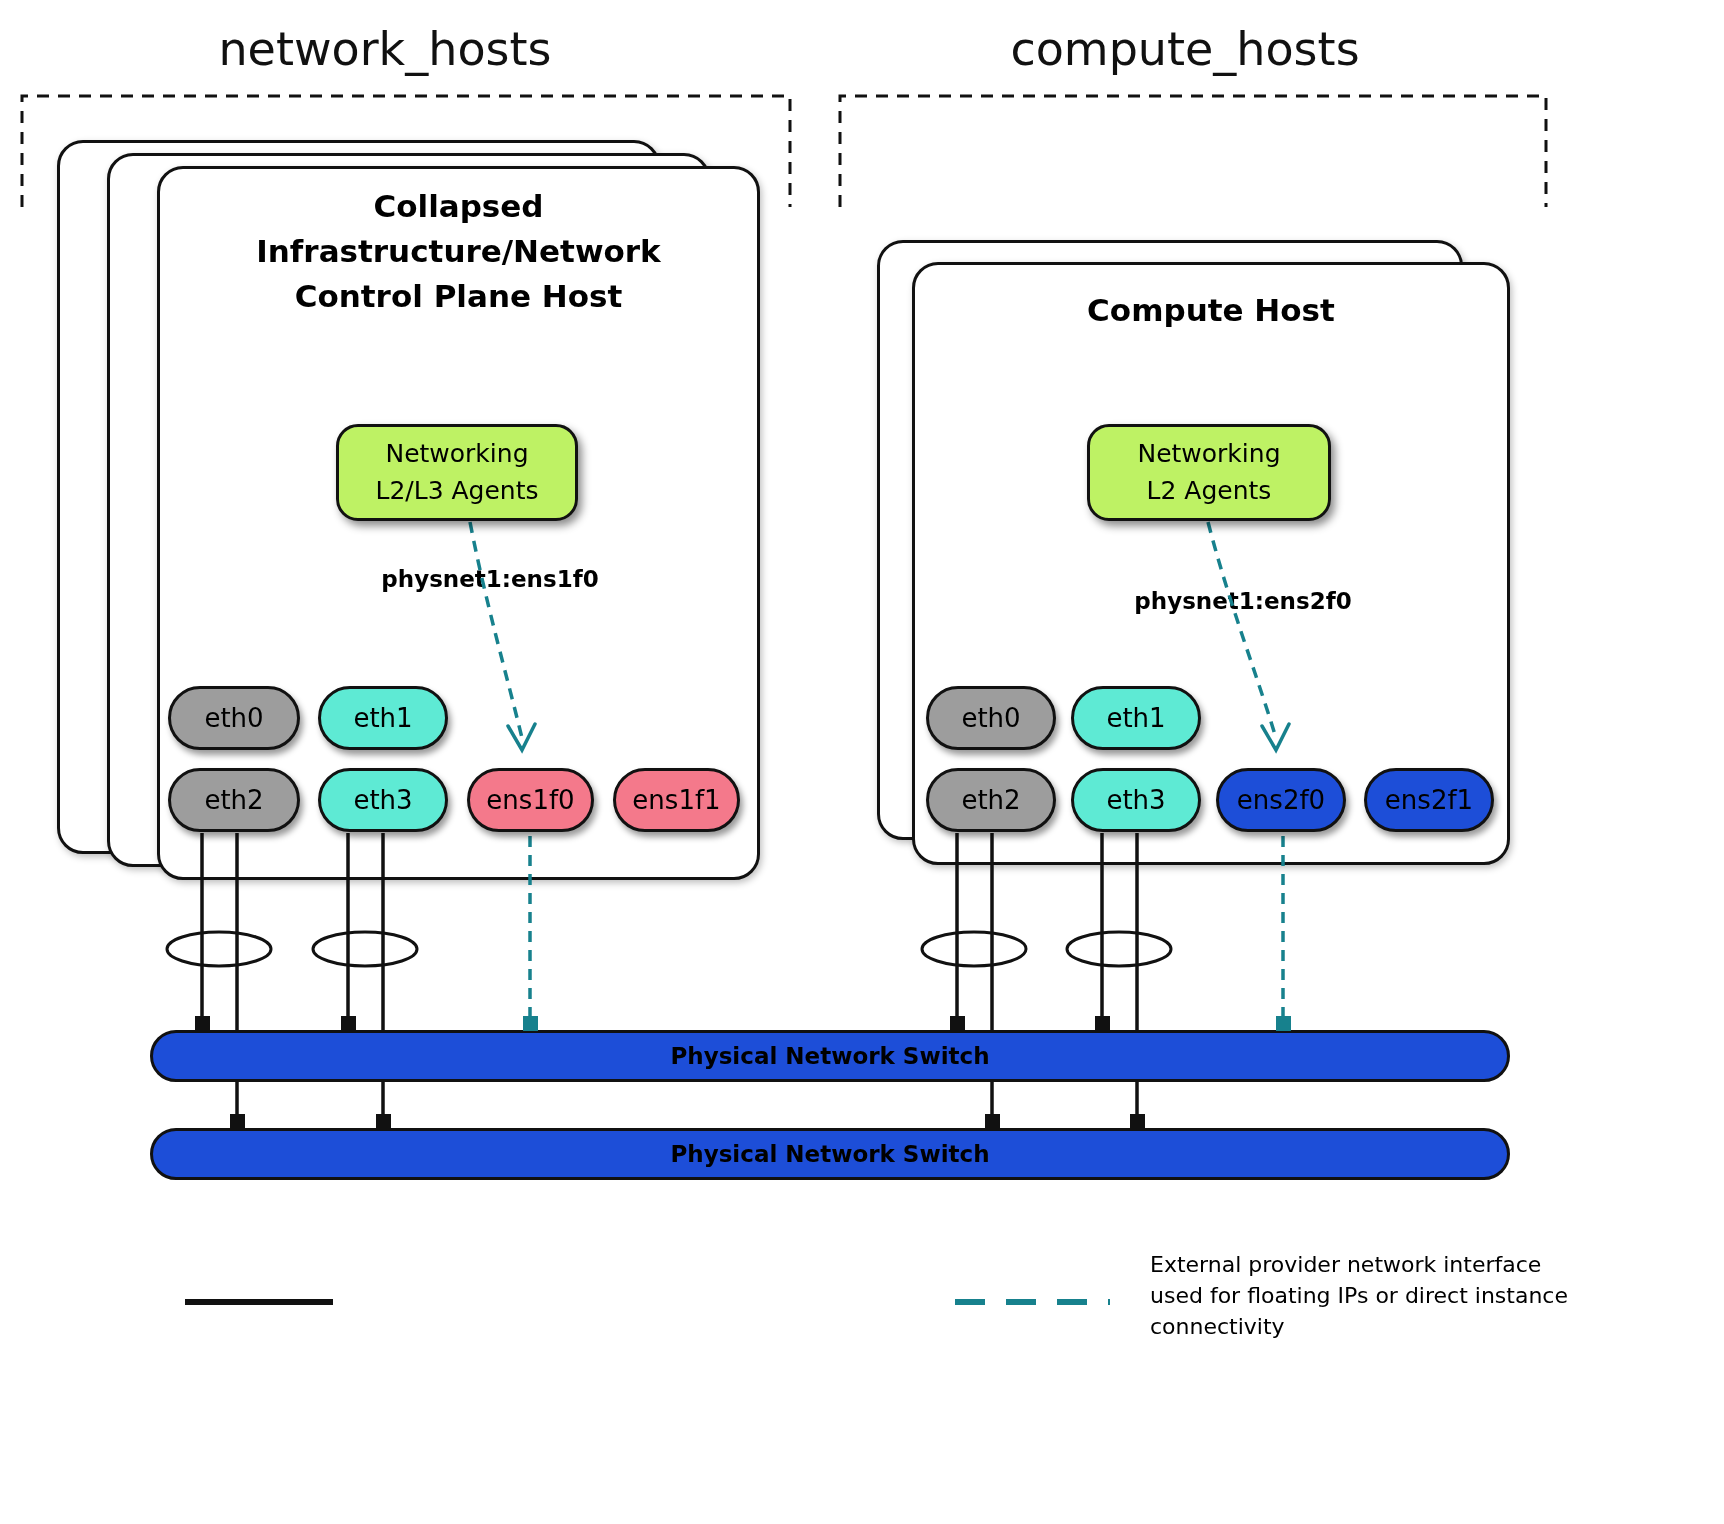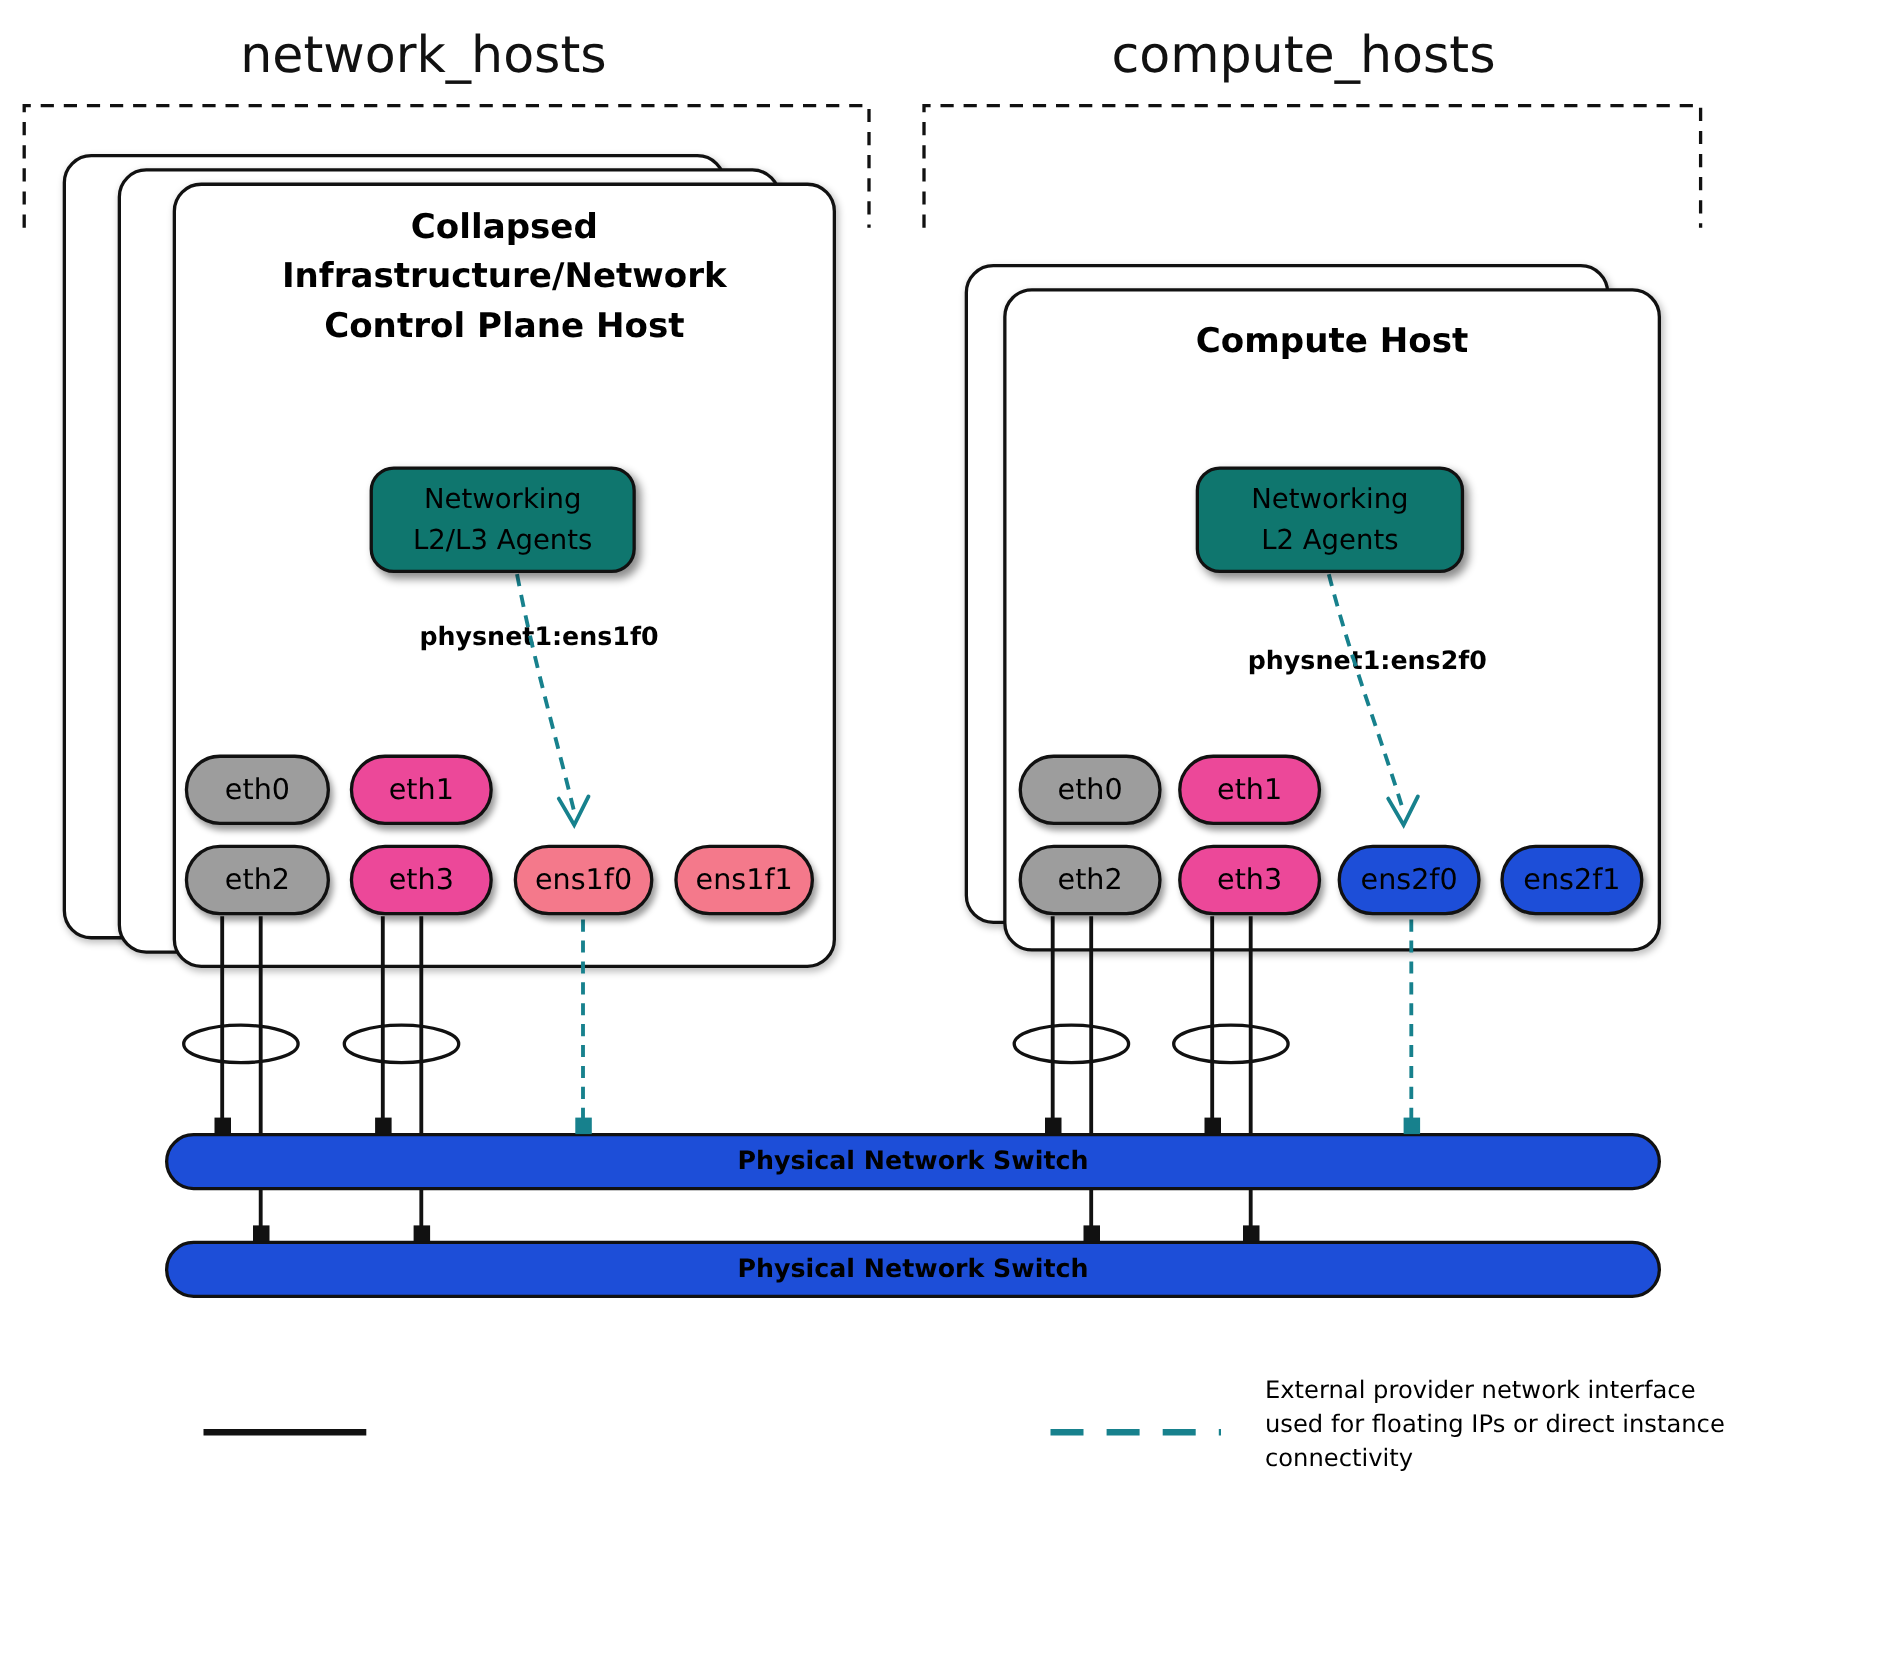--- a/index.html
+++ b/index.html
@@ -8,32 +8,32 @@
   .canvas { position:relative; width:1724px; height:1524px; background:#fff; overflow:hidden; }
 
   .group-label { position:absolute; font-size:46px; text-align:center; color:#111; z-index:3; }
 
   .card { position:absolute; background:#fff; border:3px solid #111; border-radius:26px;
           box-shadow:2px 3px 7px rgba(0,0,0,0.25); z-index:2; }
 
   .host-title { position:absolute; font-weight:bold; font-size:31px; line-height:1.45;
                 text-align:center; white-space:pre-line; z-index:3; }
 
-  .agent-box { position:absolute; background:#0f766e; border:3px solid #111; border-radius:22px;
+  .agent-box { position:absolute; background:#bef264; border:3px solid #111; border-radius:22px;
                display:flex; align-items:center; justify-content:center; text-align:center;
                font-size:25px; line-height:1.45; white-space:pre-line;
                box-shadow:4px 5px 8px rgba(0,0,0,0.45); z-index:5; }
 
   .physnet { position:absolute; font-weight:bold; font-size:23px; text-align:center; z-index:3; }
 
   .pill { position:absolute; height:64px; border:3px solid #111; border-radius:34px;
           display:flex; align-items:center; justify-content:center; font-size:26px;
           box-shadow:3px 5px 6px rgba(0,0,0,0.4); z-index:5; }
   .pill.dark  { background:#9d9d9d; }
-  .pill.light { background:#ec4899;text-align:center; }
+  .pill.light { background:#5eead4;text-align:center; }
   .pill.pink  { background:#f4798b; }
   .pill.gold  { background:#1d4ed8; }
 
   .switch { position:absolute; height:52px; background:#1d4ed8; border:3px solid #111; border-radius:28px;
             display:flex; align-items:center; justify-content:center; font-weight:bold; font-size:23px;
             z-index:6; }
 
   .sq { position:absolute; width:15px; height:15px; background:#111; z-index:7; }
   .sq.teal { background:#17818d; }
 

